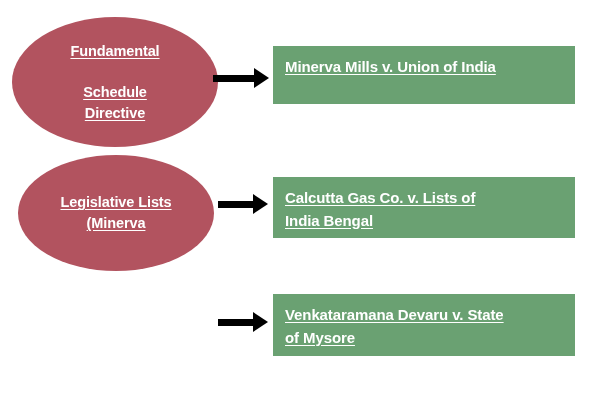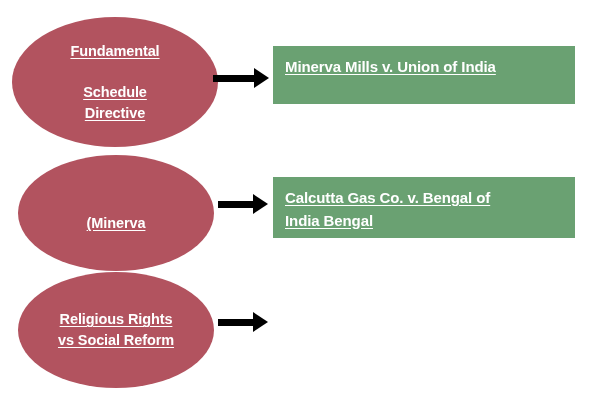--- a/index.html
+++ b/index.html
@@ -118,43 +118,43 @@
   </div>
 
   <div class="green-box" id="box-1">
     <div class="box-text">
       <span>Minerva Mills v. Union of India</span>
     </div>
   </div>
 
   <div class="ellipse" id="ellipse-2">
     <div class="ell-text">
-      <br>
+      <span>Legislative Lists</span><br>
       <span>(Minerva</span><br>
     </div>
   </div>
 
   <div class="arrow" id="arrow-2">
     <div class="shaft"></div>
     <div class="head"></div>
   </div>
 
   <div class="green-box" id="box-2">
     <div class="box-text">
-      <span>Calcutta Gas Co. v. Bengal of</span><br>
+      <span>Calcutta Gas Co. v. Lists of</span><br>
       <span>India Bengal</span>
     </div>
   </div>
 
-  <div class="ellipse" id="ellipse-3">
-    <div class="ell-text">
-      <span>Religious Rights</span><br>
-      <span>vs Social Reform</span>
-    </div>
-  </div>
 
   <div class="arrow" id="arrow-3">
     <div class="shaft"></div>
     <div class="head"></div>
   </div>
 
+  <div class="green-box" id="box-3">
+    <div class="box-text">
+      <span>Venkataramana Devaru v. State</span><br>
+      <span>of Mysore</span>
+    </div>
+  </div>
 
 </div>
 
 </body></html>

